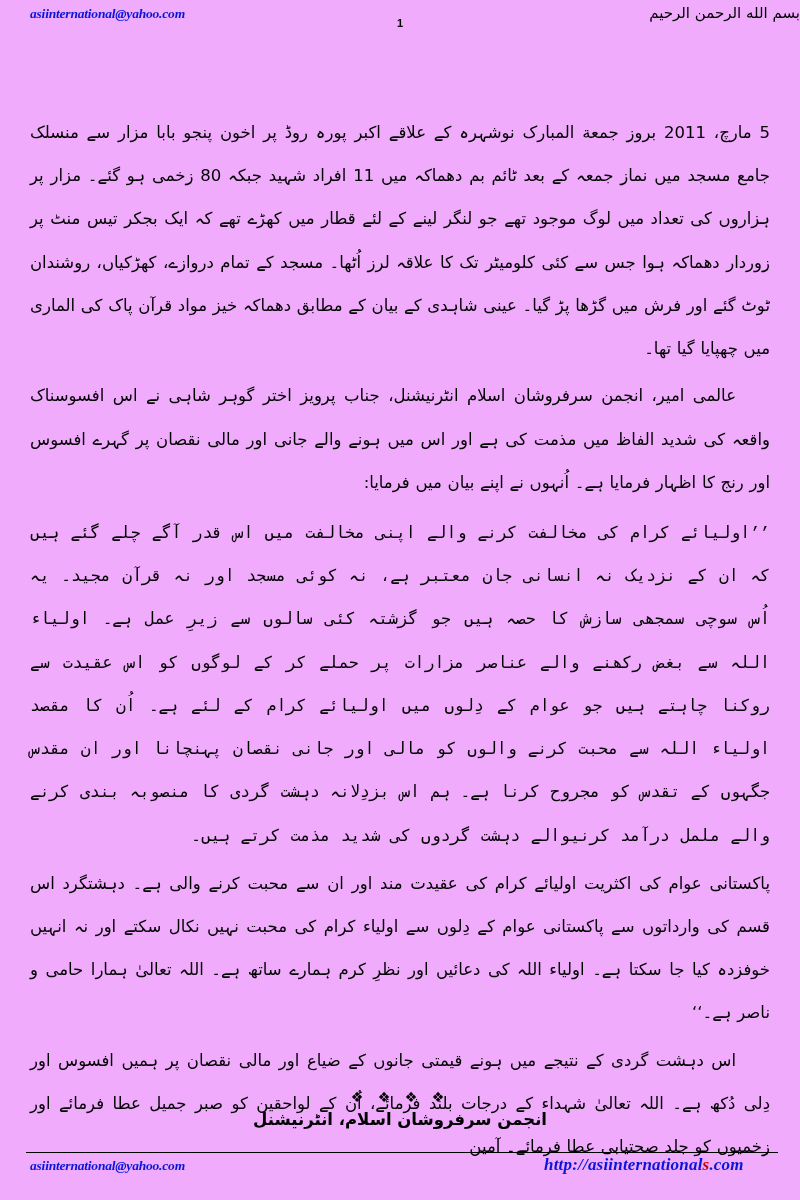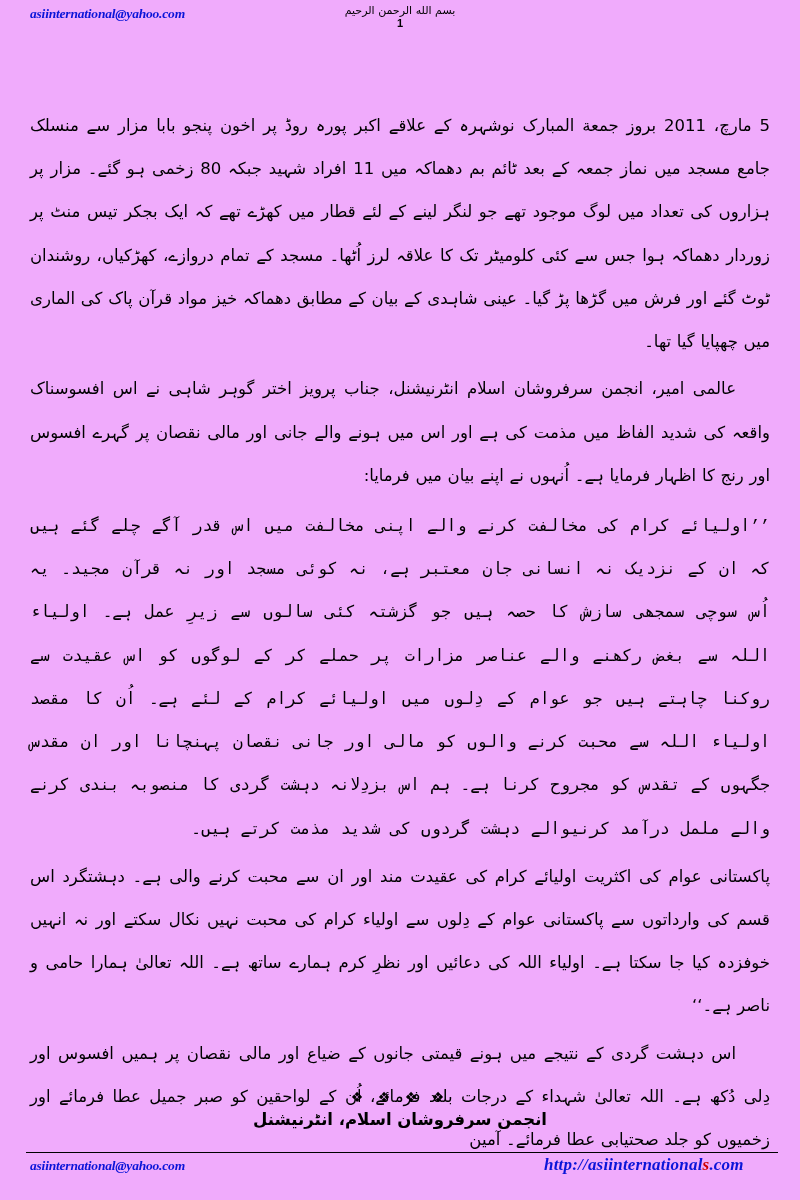--- a/index.html
+++ b/index.html
@@ -37,23 +37,22 @@
     letter-spacing: -0.2px;
     direction: ltr;
     unicode-bidi: isolate;
     white-space: nowrap;
   }
   .hdr-bismillah {
     position: absolute;
     left: 0;
     top: -2px;
     width: 800px;
-    text-align: center;
-    font-family: "DejaVu Sans", sans-serif;
-    font-size: 11px;
+    font-family: "DejaVu Sans", sans-serif;
+    font-size: 15px;
     color: #000;
     direction: rtl;
   }
   .hdr-pageno {
     position: absolute;
     left: 0;
     top: 11px;
     width: 800px;
     text-align: center;
     font-family: "Liberation Sans", sans-serif;
@@ -95,21 +94,21 @@
     font-size: 15px;
     font-weight: bold;
     color: #000;
     direction: ltr;
     white-space: nowrap;
   }
 
   
   .body-area {
     position: absolute;
-    top: 104px;
+    top: 111px;
     right: 30px;
     left: 30px;
     width: 740px;
     direction: rtl;
     text-align: justify;
     text-align-last: justify;
   }
   .para {
     font-family: "DejaVu Sans", sans-serif;
     font-size: 16.5px;

